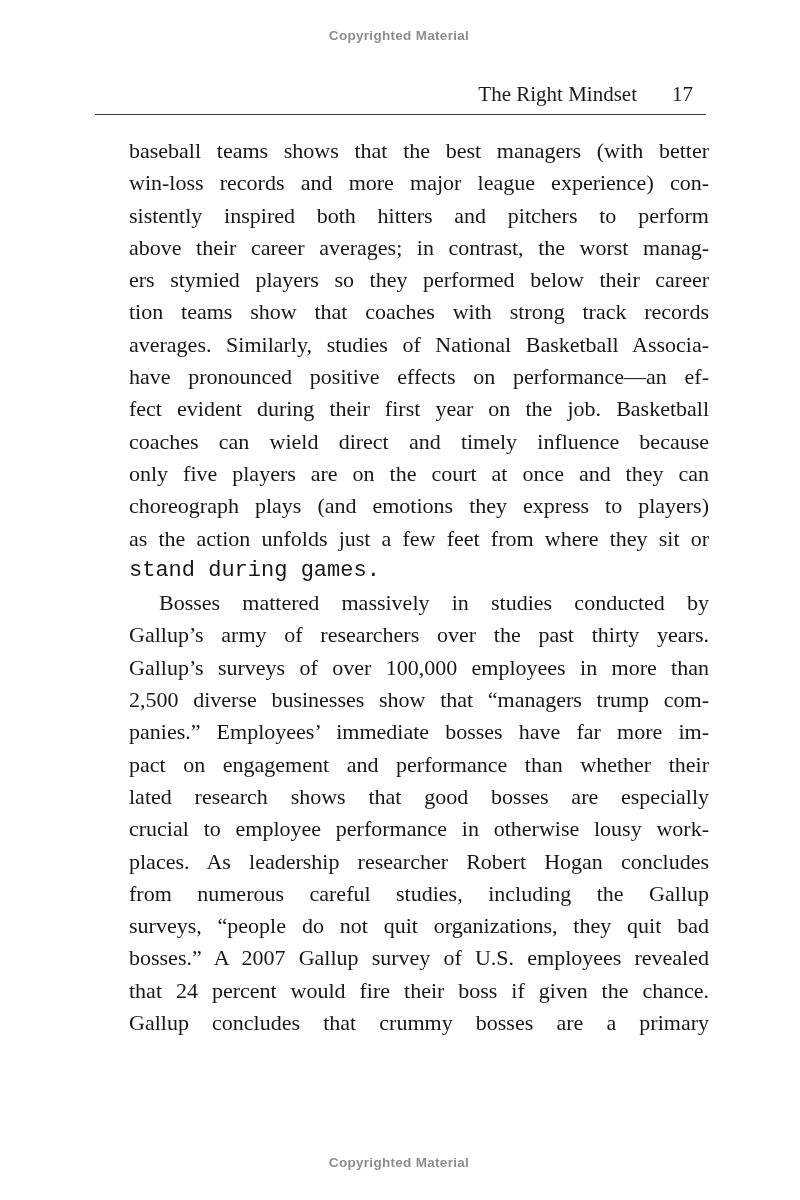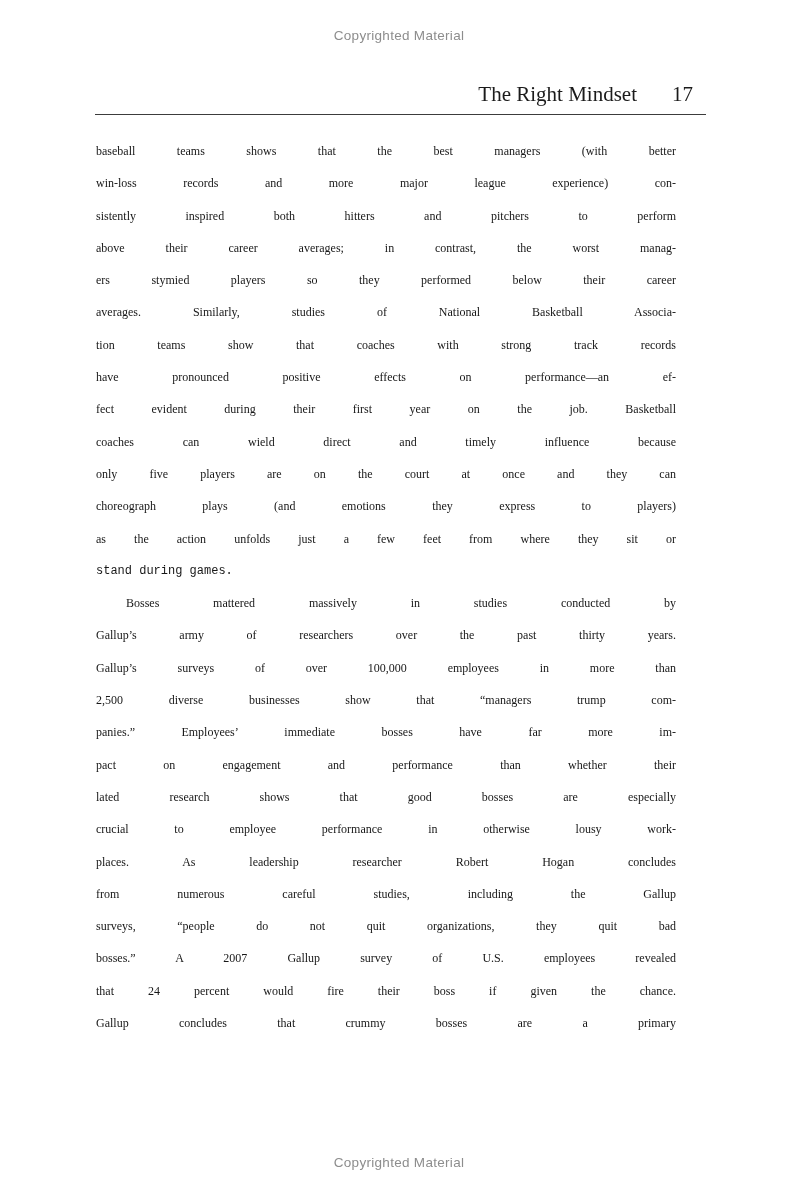--- a/index.html
+++ b/index.html
@@ -9,21 +9,21 @@
     position: relative;
     font-family: "Liberation Serif", serif;
     overflow: hidden;
   }
 
   .watermark {
     position: absolute;
     left: 0; width: 798px;
     text-align: center;
     font-family: "Liberation Sans", sans-serif;
-    font-weight: normal;
+    font-weight: bold;
     font-size: 13.5px;
     letter-spacing: 0.3px;
     color: #8d8d8d;
   }
   .watermark-top    { top: 28px; }
   .watermark-bottom { top: 1155px; }
 
   .running-header {
     position: absolute;
     left: 95px; top: 82px;
@@ -37,23 +37,23 @@
     align-items: baseline;
     gap: 35px;
     padding-right: 13px;
     font-size: 21px;
     color: #1b1b1b;
     text-align: center;
   }
 
   .body-text {
     position: absolute;
-    left: 96px; top: 135px;
+    left: 129px; top: 135px;
     width: 580px;
-    font-size: 12px;
+    font-size: 22px;
     line-height: 32.3px;
     color: #171717;
   }
   .line {
     text-align: justify;
     text-align-last: justify;
   }
   .line.para-end { text-align-last: left; font-family: Liberation Mono, monospace; }
   .line.indent   { text-indent: 30px; }
 </style>
@@ -68,22 +68,22 @@
     <span>17</span>
   </div>
 </div>
 
 <div class="body-text">
     <div class="line">baseball teams shows that the best managers (with better</div>
     <div class="line">win-loss records and more major league experience) con-</div>
     <div class="line">sistently inspired both hitters and pitchers to perform</div>
     <div class="line">above their career averages; in contrast, the worst manag-</div>
     <div class="line">ers stymied players so they performed below their career</div>
+    <div class="line">tion teams show that coaches with strong track records</div>
     <div class="line">averages. Similarly, studies of National Basketball Associa-</div>
-    <div class="line">tion teams show that coaches with strong track records</div>
     <div class="line">have pronounced positive effects on performance—an ef-</div>
     <div class="line">fect evident during their first year on the job. Basketball</div>
     <div class="line">coaches can wield direct and timely influence because</div>
     <div class="line">only five players are on the court at once and they can</div>
     <div class="line">choreograph plays (and emotions they express to players)</div>
     <div class="line">as the action unfolds just a few feet from where they sit or</div>
     <div class="line para-end">stand during games.</div>
     <div class="line indent">Bosses mattered massively in studies conducted by</div>
     <div class="line">Gallup’s army of researchers over the past thirty years.</div>
     <div class="line">Gallup’s surveys of over 100,000 employees in more than</div>

